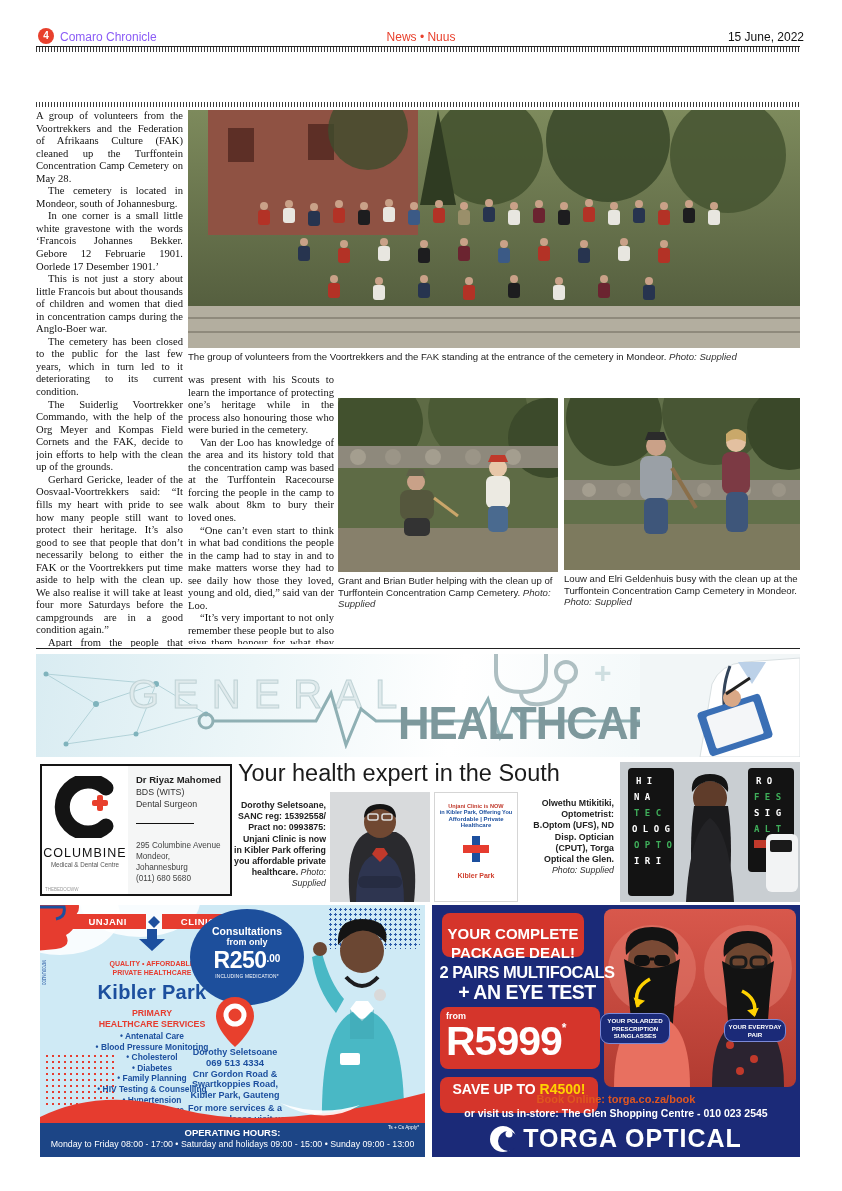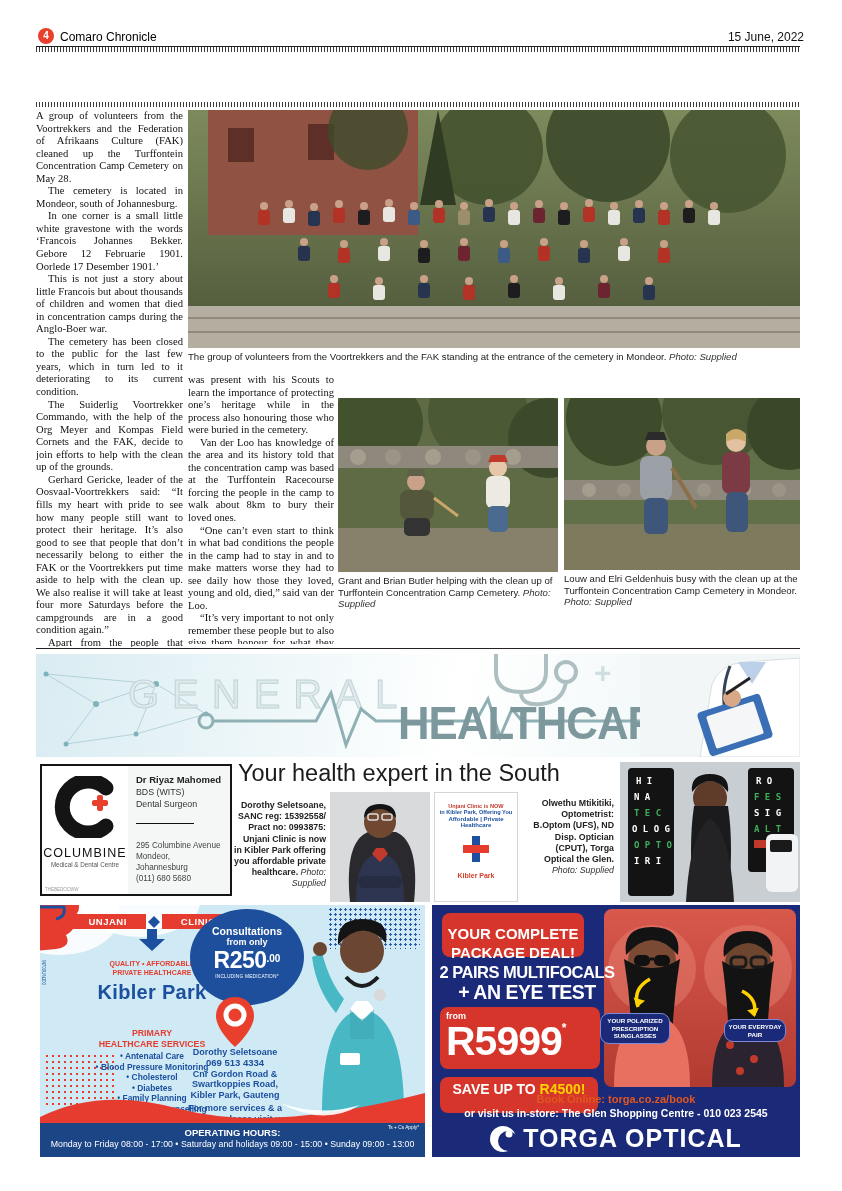--- a/index.html
+++ b/index.html
@@ -2,21 +2,21 @@
 <html><head>
 <meta charset="utf-8">
 <style>
   * { margin:0; padding:0; box-sizing:border-box; }
   body { background:#888; font-family:"Liberation Sans", sans-serif; }
   .page { position:relative; width:842px; height:1191px; background:#fff; margin:0 auto; overflow:hidden; }
 
   
   .hdr-badge { position:absolute; left:38px; top:28px; width:16px; height:16px; border-radius:50%;
     background:#e8402d; color:#fff; font-size:10px; font-weight:bold; text-align:center; line-height:16px; }
-  .hdr-masthead { position:absolute; left:60px; top:30px; font-size:12px; color:#000000; }
+  .hdr-masthead { position:absolute; left:60px; top:30px; font-size:12px; color:#8b5cf6; }
   .hdr-section { position:absolute; left:0; right:0; top:30px; text-align:center; font-size:12px; color:#e8402d; }
   .hdr-date { position:absolute; right:38px; top:30px; font-size:12px; color:#111; }
   .hatch { position:absolute; left:36px; width:764px; height:6px;
     background:repeating-linear-gradient(90deg,#3a3a3a 0 1px,transparent 1px 3px); border-top:1px solid #222; }
   .hatch1 { top:46px; } .hatch2 { top:102px; border-top:none; height:5px; }
 
   .headline { position:absolute; left:34px; top:52px; width:774px; font-size:43px; letter-spacing:-1.5px;
     color:#0c0c0c; white-space:nowrap; font-weight:400; }
 
   
@@ -84,21 +84,21 @@
   
   .unjani { position:absolute; left:40px; top:905px; width:385px; height:252px; background:#cfeaf5; overflow:hidden; }
   .dotsq { position:absolute; background-image:radial-gradient(#2a5aa8 1px, transparent 1.3px); background-size:5px 5px; }
   .dotsr { position:absolute; background-image:radial-gradient(#e63c2f 1.2px, transparent 1.5px); background-size:6px 6px; }
   .ucloud { position:absolute; background:#fff; border-radius:50%; opacity:.85; }
   .u-left { position:absolute; left:14px; top:6px; width:196px; text-align:center; }
   .ulogo { display:inline-flex; align-items:center; gap:2px; }
   .ulogo .ubox { background:#e63c2f; color:#fff; font-size:9.5px; font-weight:bold; padding:2px 19px; letter-spacing:.5px; }
   .ukp { font-size:20px; font-weight:bold; color:#1c4f9e; margin-top:4px; letter-spacing:.3px; }
   .utag { font-size:7px; font-weight:bold; color:#e63c2f; line-height:8.5px; margin-top:5px; }
-  .ustitle { font-size:8.8px; font-weight:bold; color:#e63c2f; line-height:10.5px; margin-top:24px; }
+  .ustitle { font-size:8.8px; font-weight:bold; color:#e63c2f; line-height:10.5px; margin-top:4px; }
   .uservices { margin-top:2px; font-size:8.4px; line-height:10.6px; color:#1c4f9e; font-weight:600; list-style:none; }
   .uservices li::before { content:"• "; }
   .ububble { position:absolute; left:150px; top:4px; width:114px; height:96px; background:#1d4f9c;
     border-radius:50%; color:#fff; text-align:center; padding-top:16px; }
   .ububble .b1 { font-size:10.5px; font-weight:bold; }
   .ububble .b2 { font-size:9px; font-weight:bold; }
   .ububble .bp { font-size:23px; font-weight:bold; letter-spacing:-.5px; }
   .ububble .bc { font-size:10px; vertical-align:super; font-weight:bold; }
   .ububble .bn { font-size:4.8px; letter-spacing:.2px; }
   .btrail1,.btrail2 { position:absolute; background:#1d4f9c; border-radius:50%; }
@@ -147,20 +147,21 @@
     align-items:center; gap:7px; }
   .t-brand { color:#fff; font-size:25px; font-weight:bold; letter-spacing:1px; }
 </style>
 </head>
 <body>
 
 <div class="page">
 
   <div class="hdr-badge">4</div>
   <div class="hdr-masthead">Comaro Chronicle</div>
+  <div class="hdr-section">News • Nuus</div>
   <div class="hdr-date">15 June, 2022</div>
   <div class="hatch hatch1"></div>
 
   <div class="hatch hatch2"></div>
 
   <div class="artcol col1">
     <p>A group of volunteers from the Voortrekkers and the Federation of Afrikaans Culture (FAK) cleaned up the Turffontein Concentration Camp Cemetery on May 28.</p>
     <p>The cemetery is located in Mondeor, south of Johannesburg.</p>
     <p>In one corner is a small little white gravestone with the words ‘Francois Johannes Bekker. Gebore 12 Februarie 1901. Oorlede 17 Desember 1901.’</p>
     <p>This is not just a story about little Francois but about thousands of children and women that died in concentration camps during the Anglo-Boer war.</p>

